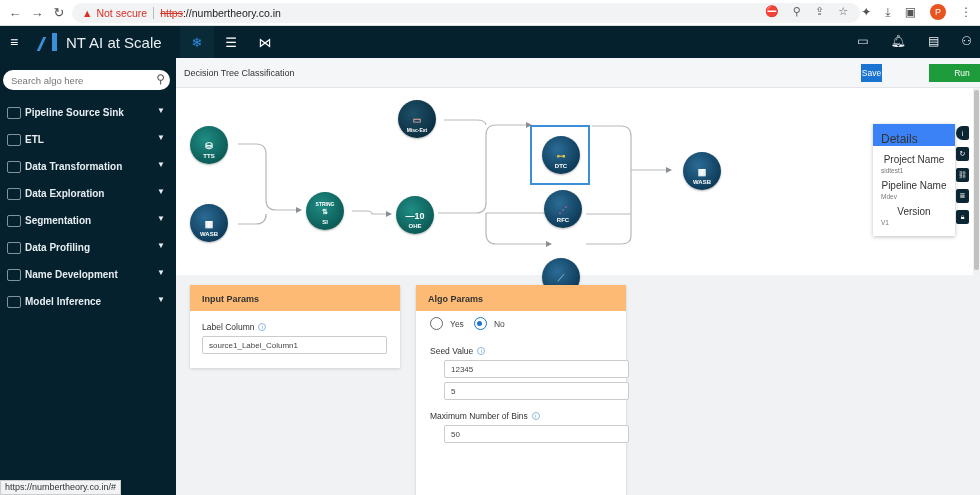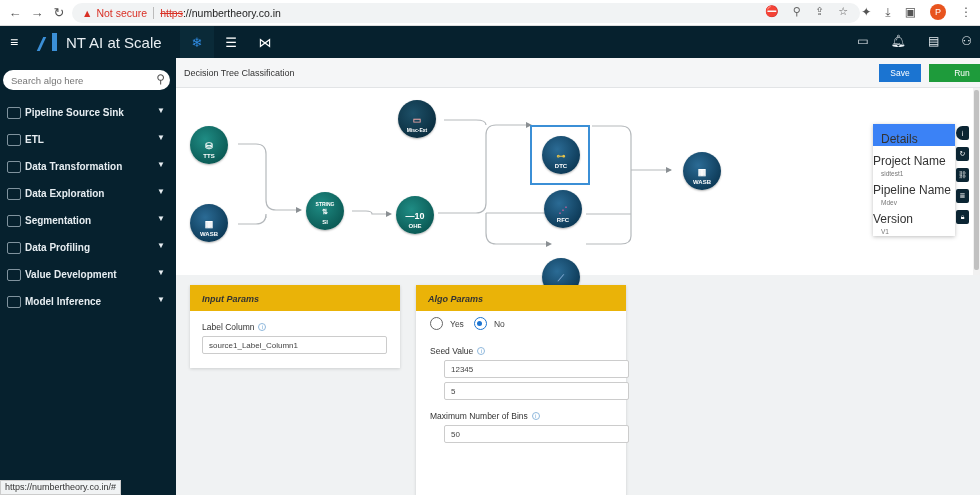--- a/index.html
+++ b/index.html
@@ -32,42 +32,42 @@
 .search .mag{position:absolute;right:5px;top:2px;font-size:12px;color:#555;}
 .menu{position:absolute;left:0;top:41px;width:176px;}
 .menu-item{height:27px;display:flex;align-items:center;padding-left:7px;color:#e6edf1;font-size:10px;font-weight:bold;position:relative;cursor:pointer;}
 .menu-item .mi{width:14px;height:12px;margin-right:4px;border:1px solid #9fb0ba;border-radius:2px;opacity:.8;}
 .menu-item .chev{position:absolute;right:11px;top:7px;font-size:8px;color:#e6edf1;}
 .status-url{position:absolute;left:0;top:480px;height:15px;background:#f1f3f4;border:1px solid #ccc;font-size:9px;color:#333;padding:1px 4px;}
 .content{position:absolute;left:176px;top:58px;width:804px;height:437px;background:#f0f2f3;}
 .topbar{position:absolute;left:0;top:0;width:804px;height:30px;background:#f5f6f7;border-bottom:1px solid #e2e4e6;}
 .page-title{position:absolute;left:8px;top:10px;font-size:9px;color:#333;}
 .btn{position:absolute;top:6px;height:18px;border:none;color:#fff;font-size:8.5px;cursor:pointer;font-family:"Liberation Sans",sans-serif;}
-.btn-save{left:703px;width:42px;background:#1b74d1;}
+.btn-save{left:685px;width:21px;background:#1b74d1;}
 .btn-run{left:753px;width:66px;background:#1e9b3b;}
 .canvas{position:absolute;left:0;top:30px;width:797px;height:187px;background:#fff;}
 .scroll{position:absolute;left:797px;top:30px;width:7px;height:187px;background:#f1f1f1;}
 .scroll .thumb{position:absolute;left:1px;top:2px;width:5px;height:180px;background:#c1c1c1;border-radius:2px;}
 .node{position:absolute;width:38px;height:38px;border-radius:50%;display:flex;flex-direction:column;align-items:center;justify-content:flex-end;padding-bottom:5px;color:#fff;font-size:6px;font-weight:bold;box-shadow:0 1px 2px rgba(0,0,0,.3);}
 .teal{background:radial-gradient(circle at 40% 35%,#1f8c84,#0b5a55 75%);}
 .navy{background:radial-gradient(circle at 40% 35%,#2b6b95,#0d3a57 75%);}
 .dark{background:radial-gradient(circle at 40% 35%,#1d5068,#0b2e40 75%);}
 .node .glyph{font-size:9px;line-height:10px;margin-bottom:2px;}
 .sel-box{position:absolute;left:354px;top:37px;width:60px;height:60px;border:2px solid #3b8fd6;}
 svg.edges{position:absolute;left:0;top:0;}
 .details{position:absolute;left:697px;top:36px;width:82px;height:112px;background:#fff;box-shadow:0 1px 4px rgba(0,0,0,.25);}
 .details-h{height:22px;background:#3b82f6;font-size:12px;color:#333;padding:8px 0 0 8px;}
-.details .lbl{font-size:12px;color:#333;margin:8px 0 0 0;}
+.details .lbl{font-size:10px;color:#333;margin:8px 0 0 0;text-align:center;}
 .details .val{font-size:6.5px;color:#777;margin:2px 0 0 8px;}
 .details .lbl2{margin-top:6px;}
 .side-tools{position:absolute;left:780px;top:38px;display:flex;flex-direction:column;gap:7px;}
 .st{width:13px;height:14px;background:#0b2533;color:#fff;font-size:7px;display:flex;align-items:center;justify-content:center;border-radius:2px;cursor:pointer;}
 .st.first{border-radius:50% 2px 2px 50%;}
 .panel{position:absolute;background:#fff;box-shadow:0 1px 3px rgba(0,0,0,.15);}
-.panel-h{height:26px;background:#eab308;font-size:9px;font-weight:bold;color:#333;padding:9px 0 0 12px;font-style:italic;}
+.panel-h{height:26px;background:#fdba74;font-size:9px;font-weight:bold;color:#333;padding:9px 0 0 12px;}
 .input-panel{left:14px;top:227px;width:210px;height:83px;}
 .algo-panel{left:240px;top:227px;width:210px;height:215px;}
 .field-lbl{font-size:8.5px;color:#333;margin:11px 0 0 12px;display:flex;align-items:center;}
 .info{display:inline-block;width:8px;height:8px;border:1px solid #8fb8dc;border-radius:50%;font-size:5px;color:#5a9bd4;text-align:center;line-height:7px;margin-left:4px;}
 .field{display:block;margin:4px 0 0 12px;width:185px;height:18px;border:1px solid #ccc;border-radius:2px;font-size:8px;color:#444;padding-left:6px;font-family:"Liberation Sans",sans-serif;outline:none;background:#fff;}
 .algo-panel .field{margin-left:28px;}
 .algo-panel .field-lbl{margin-left:14px;}
 .radios{display:flex;align-items:center;margin:6px 0 0 14px;font-size:8.5px;color:#444;}
 .radio{width:13px;height:13px;border:1.5px solid #666;border-radius:50%;margin-right:7px;position:relative;cursor:pointer;}
 .radio.on{border-color:#1b74d1;}
@@ -156,21 +156,21 @@
         <span>Segmentation</span>
         <span class="chev">▼</span>
       </div>
     <div class="menu-item">
         <span class="mi"></span>
         <span>Data Profiling</span>
         <span class="chev">▼</span>
       </div>
     <div class="menu-item">
         <span class="mi"></span>
-        <span>Value Development</span>
+        <span>Name Development</span>
         <span class="chev">▼</span>
       </div>
     <div class="menu-item">
         <span class="mi"></span>
         <span>Model Inference</span>
         <span class="chev">▼</span>
       </div>
   </div>
 </div>
 

